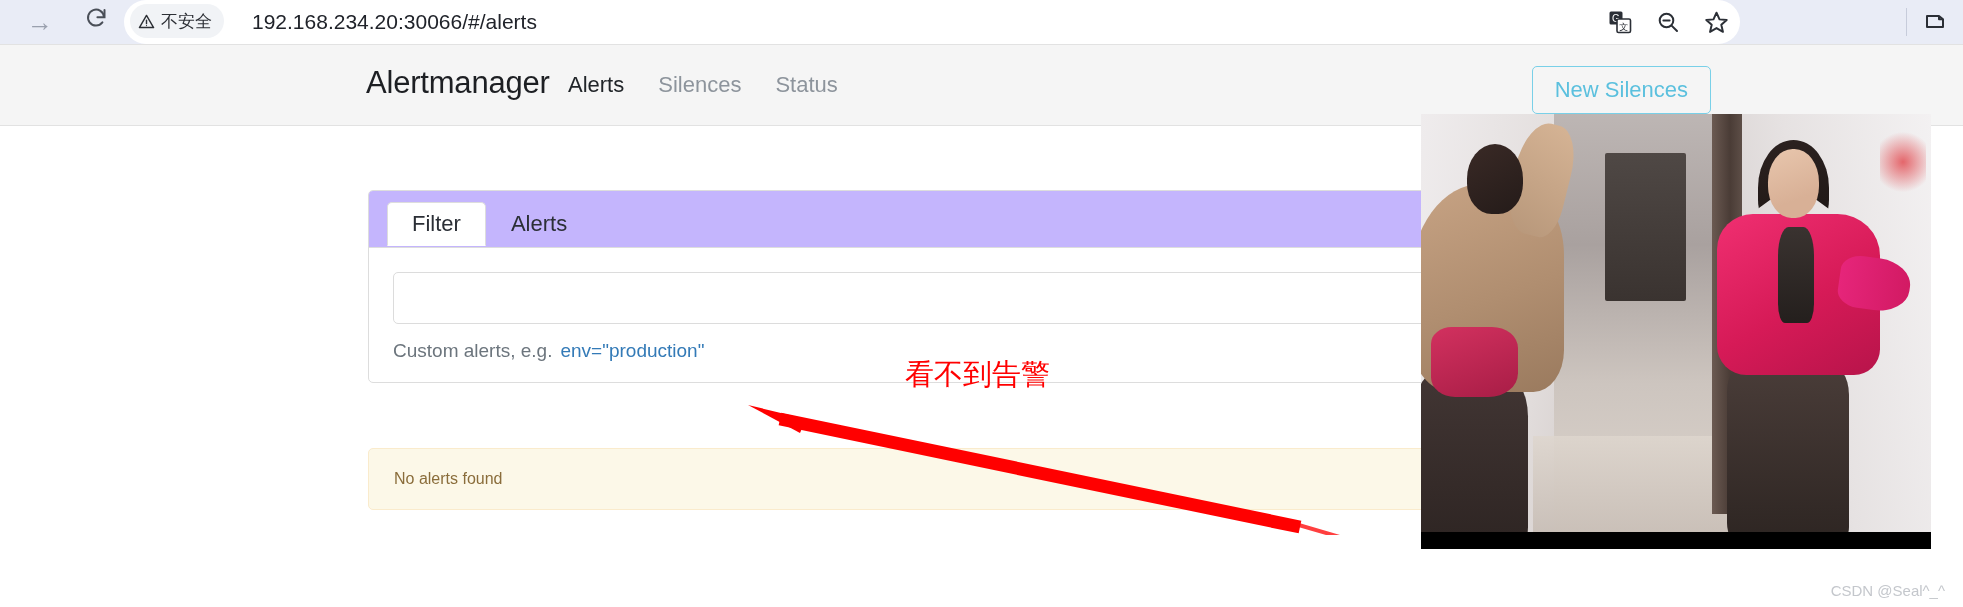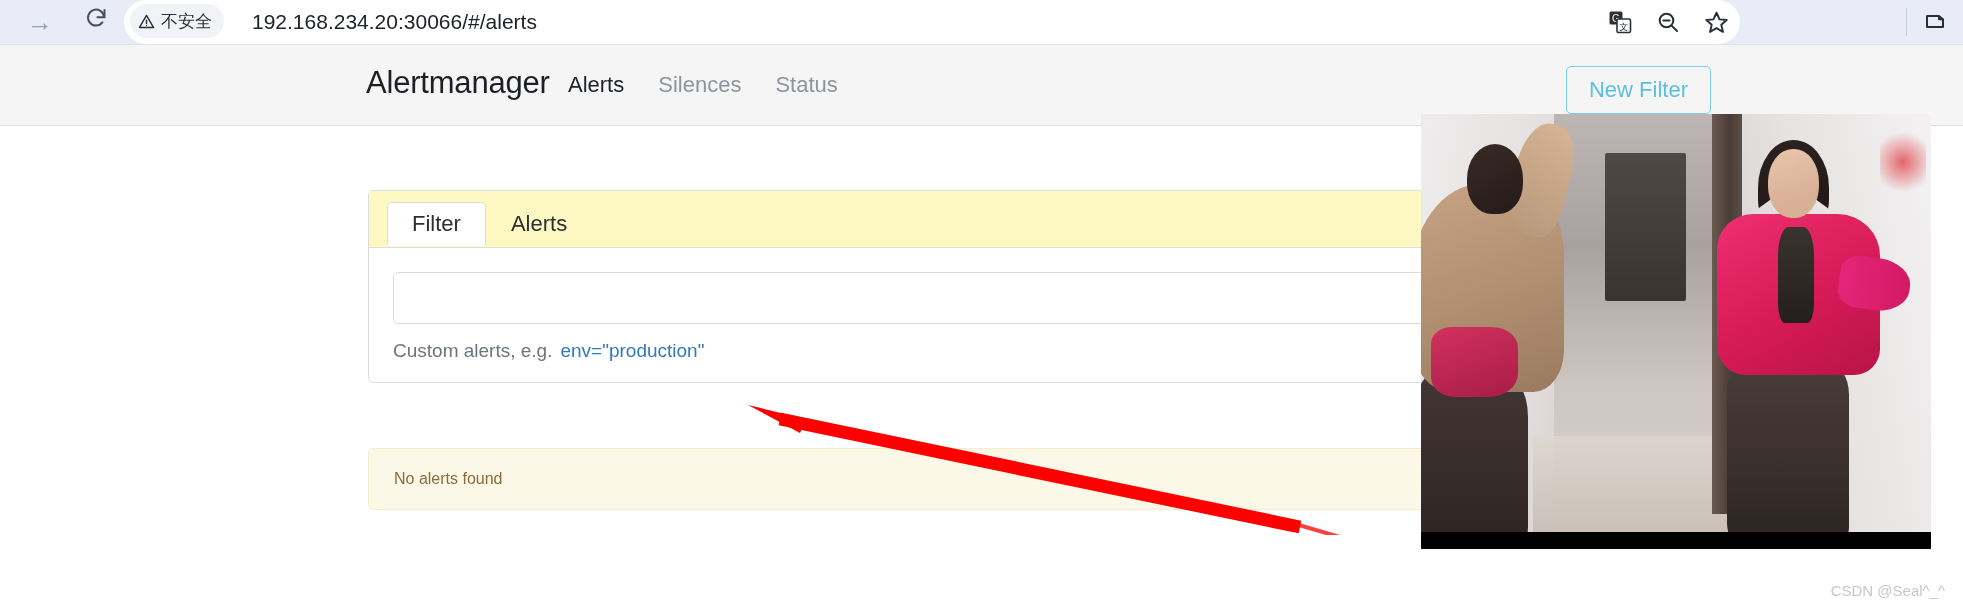--- a/index.html
+++ b/index.html
@@ -159,21 +159,21 @@
     left: 368px; top: 190px;
     width: 1410px;
     border: 1px solid #dddddd;
     border-radius: 5px;
     background: #ffffff;
     box-sizing: border-box;
   }
   .card-header {
     position: relative;
     height: 56px;
-    background: #fef9c3;
+    background: #c4b5fd;
     border-bottom: 1px solid #dddddd;
     border-radius: 4px 4px 0 0;
     text-align: right;
   }
   .tabs {
     position: absolute;
     left: 18px; top: 11px;
     display: flex;
     align-items: flex-end;
   }
@@ -436,21 +436,21 @@
 
   <div class="am-navbar">
     <div class="am-brand">Alertmanager</div>
     <div class="am-nav">
       <a class="active" href="#">Alerts</a>
       <a class="muted" href="#">Silences</a>
       <a class="muted" href="#">Status</a>
     </div>
   </div>
 
-  <button class="new-silence-btn">New Filter</button>
+  <button class="new-silence-btn">New Silences</button>
 
   <div class="filter-card">
     <div class="card-header">
       <div class="tabs">
         <div class="tab active">Filter</div>
         <div class="tab">Alerts</div>
       </div>
       <div class="receiver-label">Receiver: All</div>
     </div>
     <div class="card-body">
@@ -482,20 +482,21 @@
       <div class="g-personR-legs"></div>
       <div class="g-personR-jacket"></div>
       <div class="g-personR-inner"></div>
       <div class="g-personR-arm"></div>
       <div class="g-personR-hair"></div>
       <div class="g-personR-head"></div>
     </div>
     <div class="gif-letterbox"></div>
   </div>
 
+  <div class="annot-text">看不到告警</div>
 
   <svg class="annot-arrow" viewBox="0 0 600 150">
     <polygon points="8,20 66,34 60,48" fill="#ff0000"></polygon>
     <path d="M40,34 L560,142" stroke="#ff0000" stroke-width="13" stroke-linecap="butt"></path>
     <path d="M545,136 L600,152" stroke="#ff0000" stroke-width="4" stroke-linecap="round" opacity="0.75"></path>
   </svg>
 
   <div class="watermark">CSDN @Seal^_^</div>
 
 </div>

